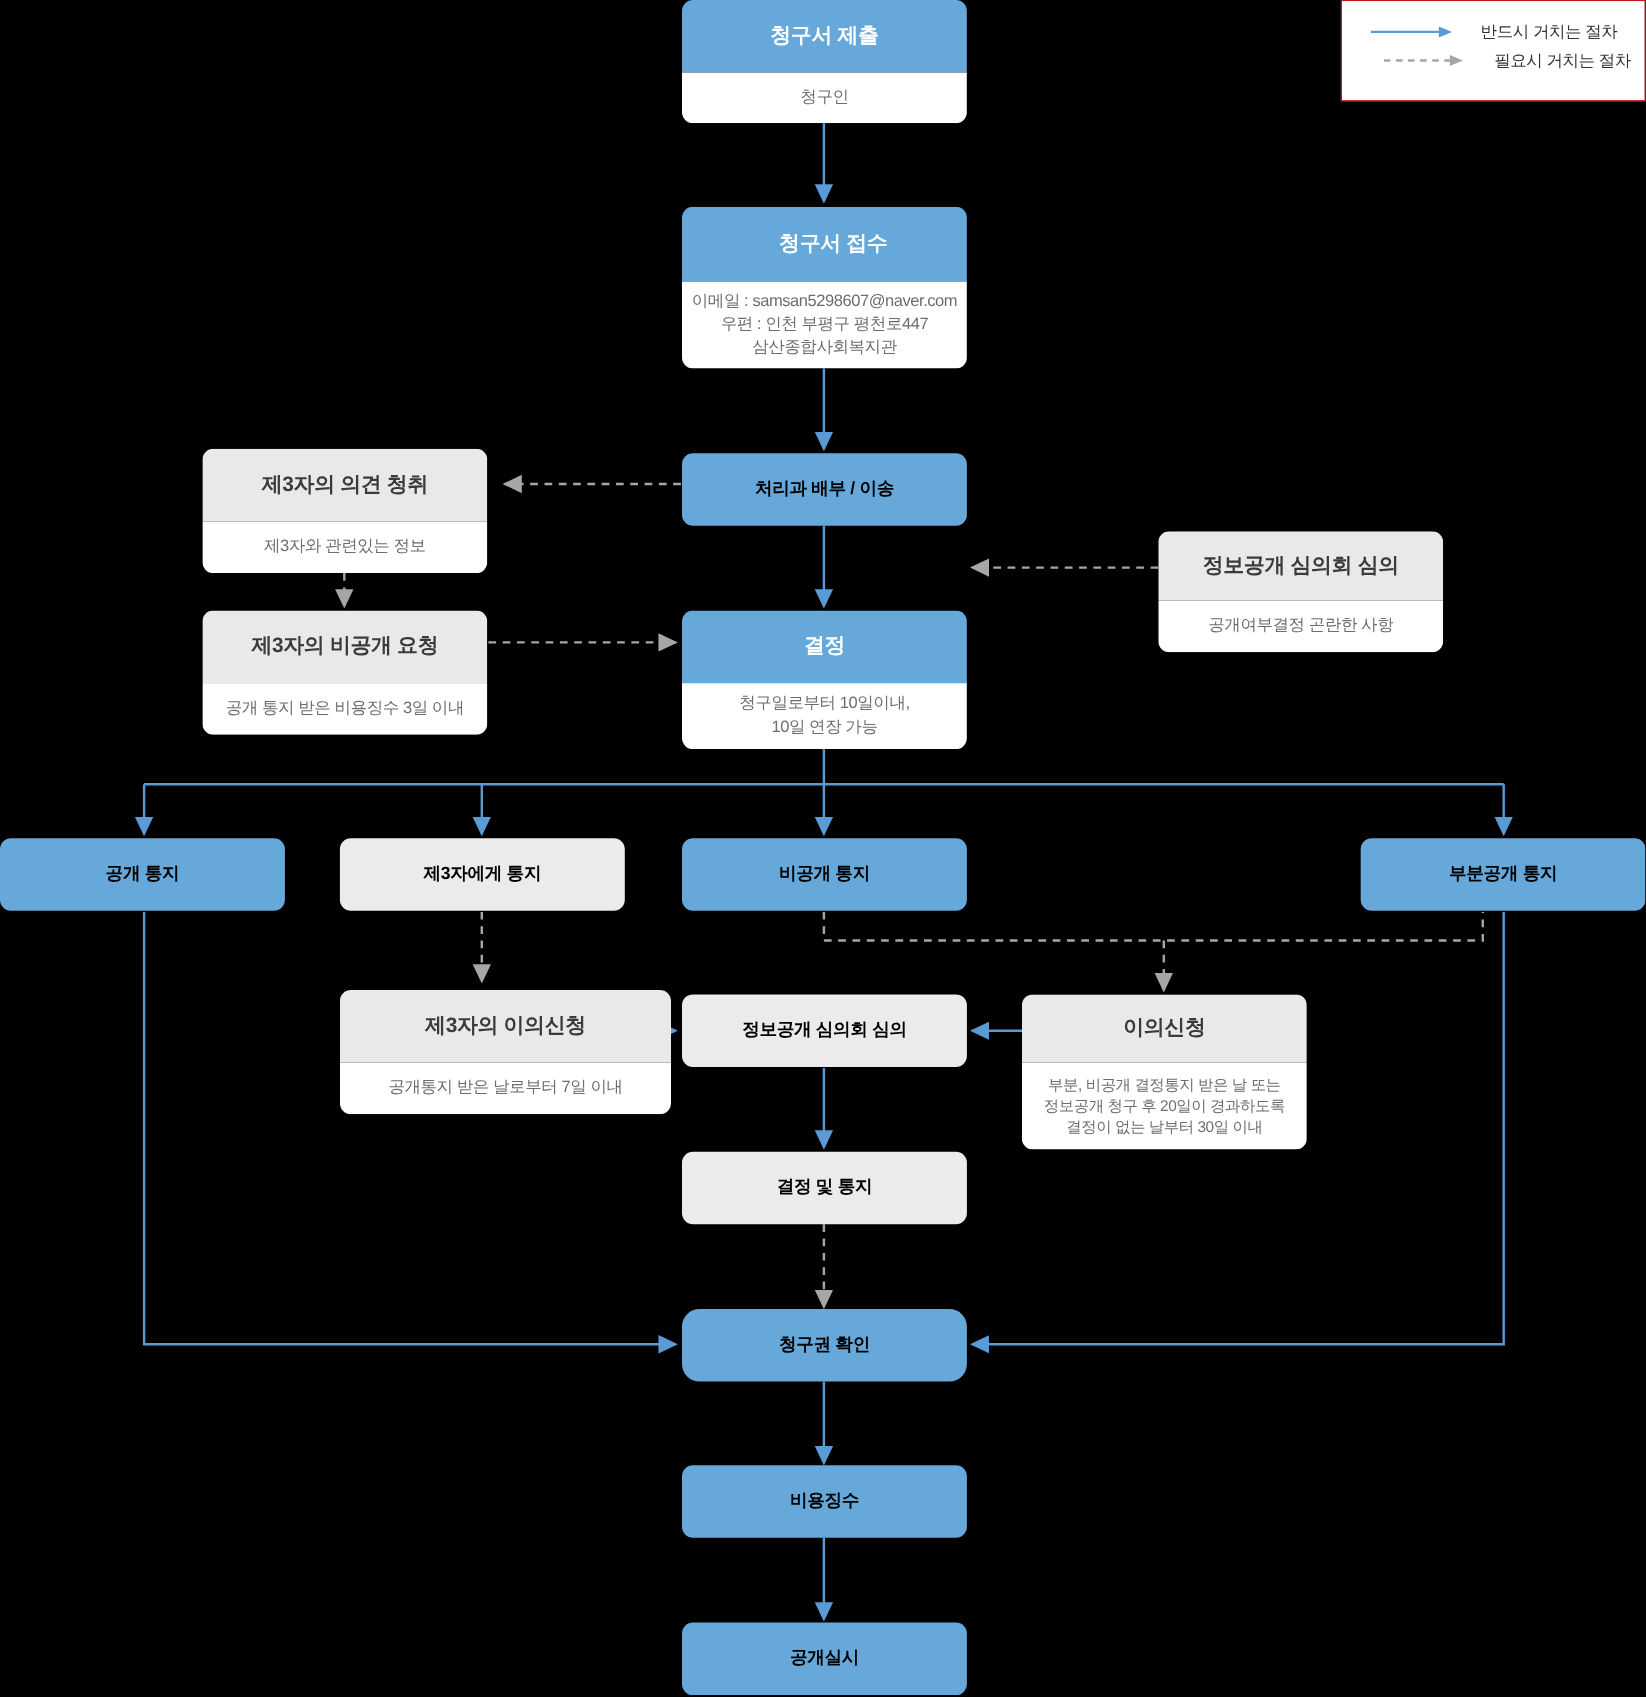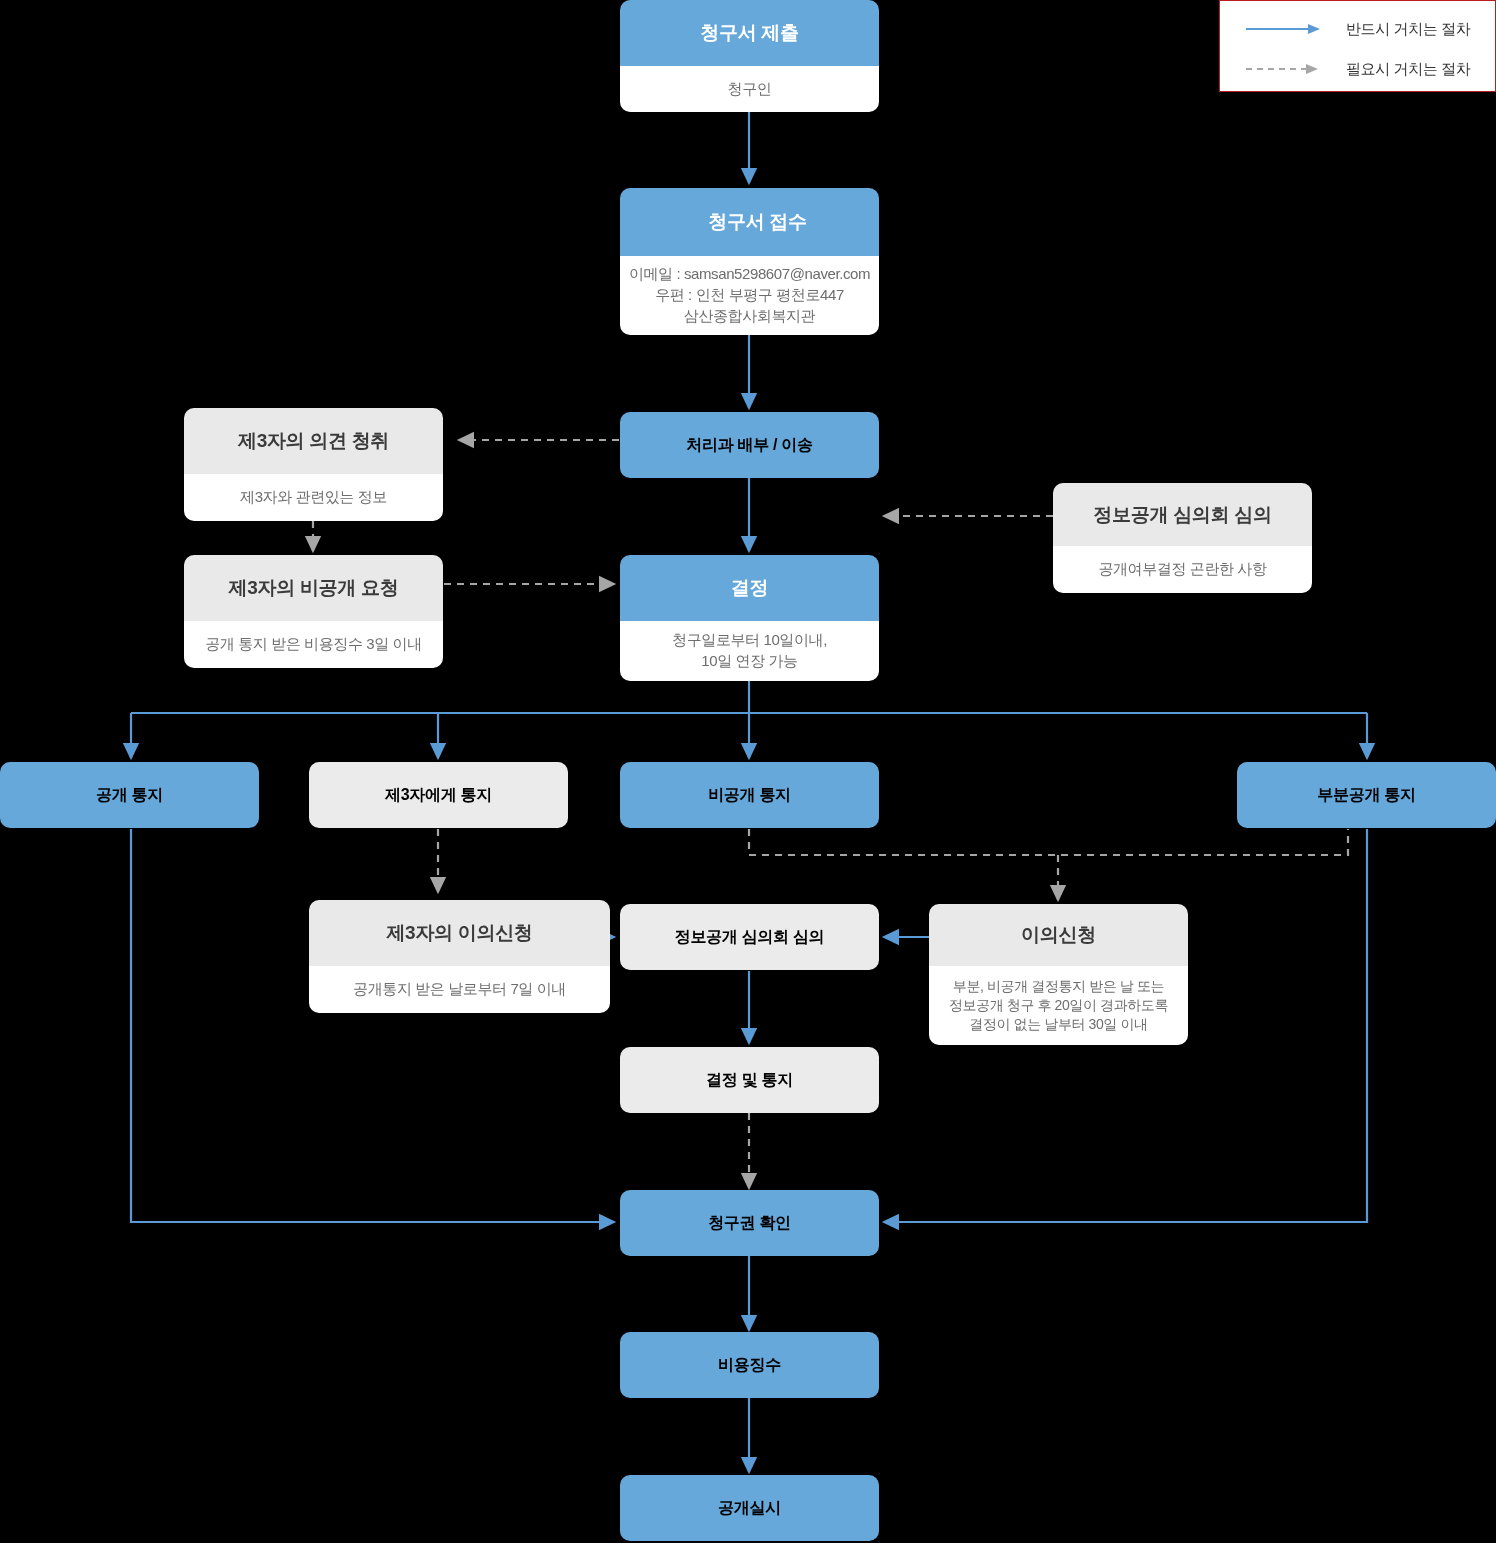--- a/index.html
+++ b/index.html
@@ -108,21 +108,21 @@
   <div id="legend">
     <div class="legend-row" style="top:14px;">
       <span class="swatch">
         <svg width="78" height="14" viewBox="0 0 78 14">
           <line x1="0" y1="7" x2="64" y2="7" stroke="#5b9bd5" stroke-width="2.2"></line>
           <path d="M62,2 L74,7 L62,12 z" fill="#5b9bd5"></path>
         </svg>
       </span>
       <span class="lbl">반드시 거치는 절차</span>
     </div>
-    <div class="legend-row" style="top:54px;">
+    <div class="legend-row" style="top:40px;justify-content:center;">
       <span class="swatch">
         <svg width="78" height="14" viewBox="0 0 78 14">
           <line x1="0" y1="7" x2="60" y2="7" stroke="#a6a6a6" stroke-width="2.2" stroke-dasharray="6,5"></line>
           <path d="M60,2 L72,7 L60,12 z" fill="#a6a6a6"></path>
         </svg>
       </span>
       <span class="lbl">필요시 거치는 절차</span>
     </div>
   </div>
 
@@ -204,21 +204,21 @@
         <div>정보공개 청구 후 20일이 경과하도록</div>
         <div>결정이 없는 날부터 30일 이내</div>
       </div>
     </div>
   </div>
 
   <div class="node solid-grey" style="left:620px;top:1047px;width:259px;height:66px;">
     <div class="head">결정 및 통지</div>
   </div>
 
-  <div class="node solid-blue" style="left:620px;top:1190px;width:259px;height:66px;">
+  <div class="node solid-blue" style="left:620px;top:1190px;width:259px;height:66px;border-radius:16px;">
     <div class="head">청구권 확인</div>
   </div>
 
   <div class="node solid-blue" style="left:620px;top:1332px;width:259px;height:66px;">
     <div class="head">비용징수</div>
   </div>
 
   <div class="node solid-blue" style="left:620px;top:1475px;width:259px;height:66px;">
     <div class="head">공개실시</div>
   </div>

